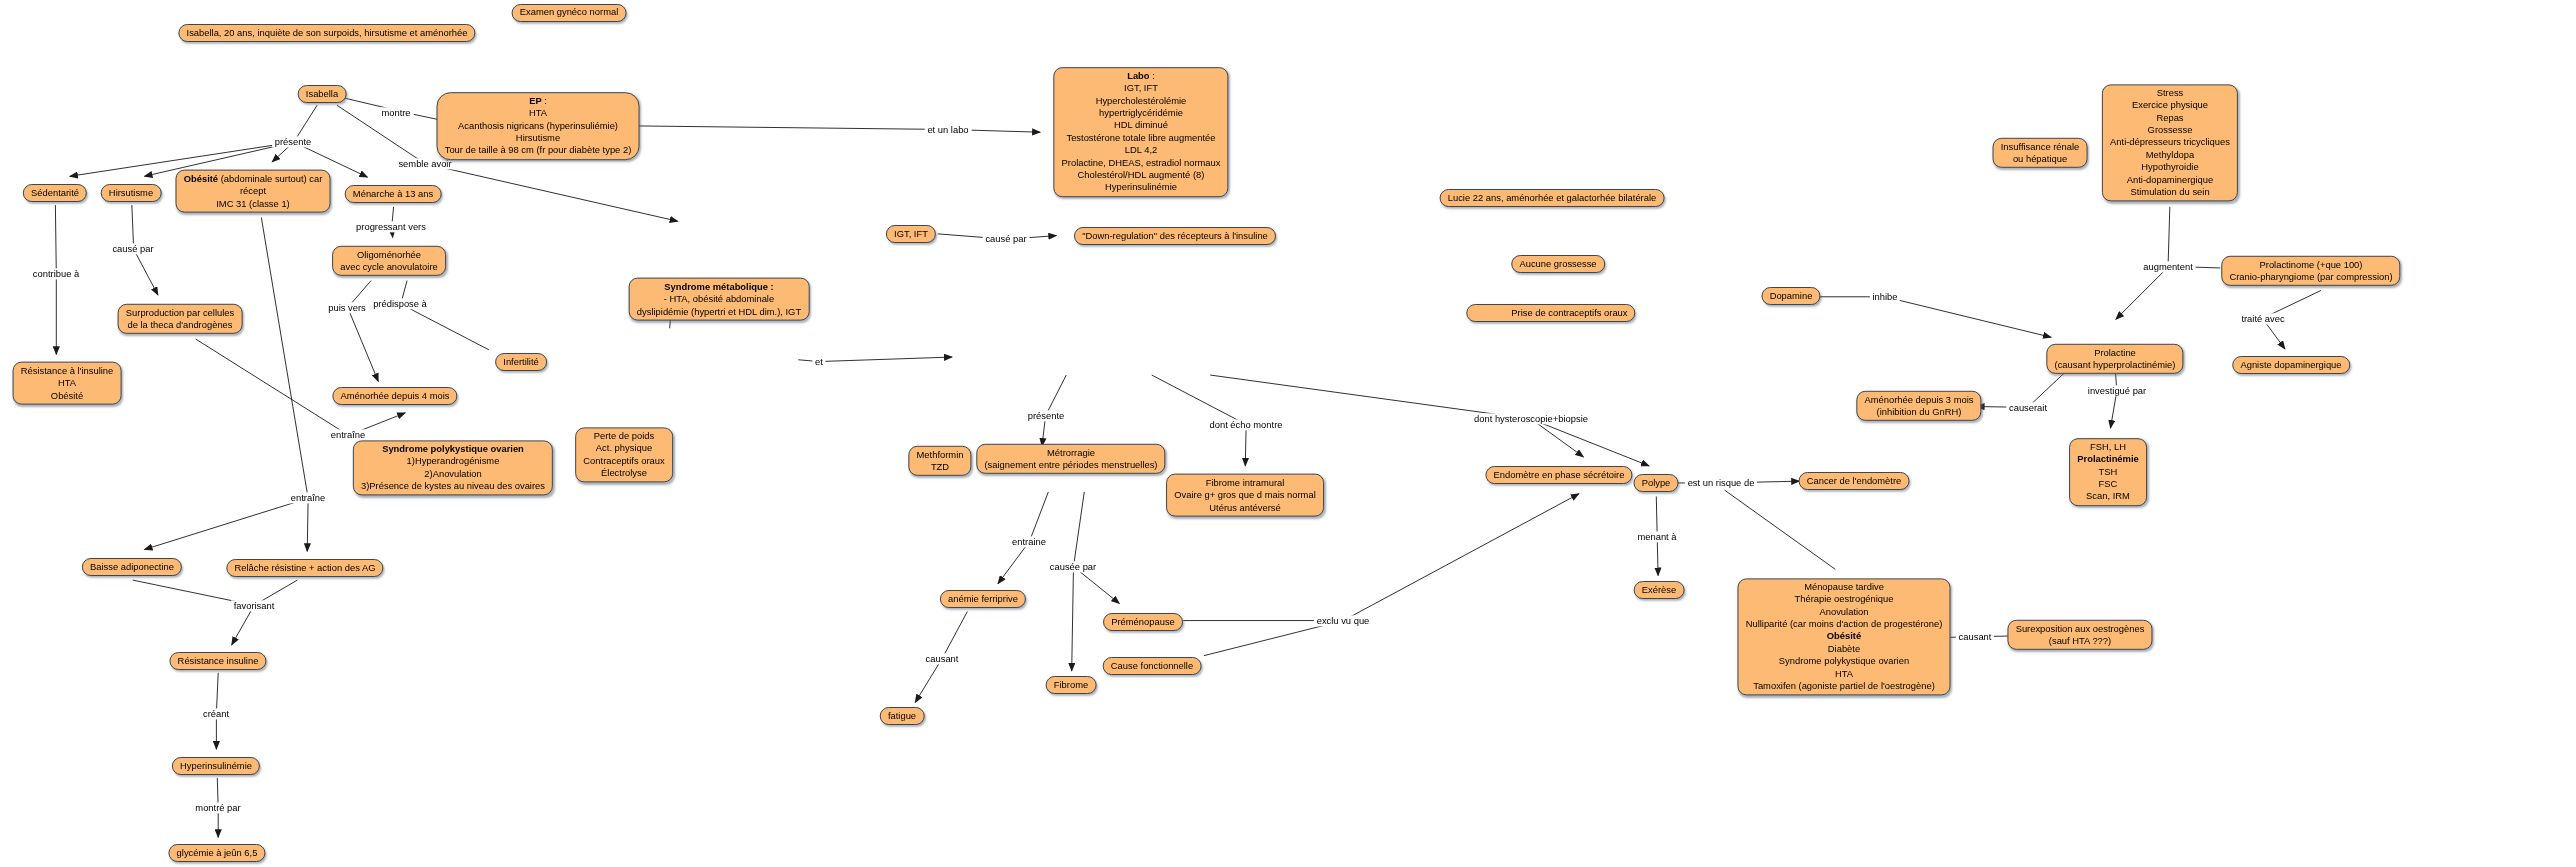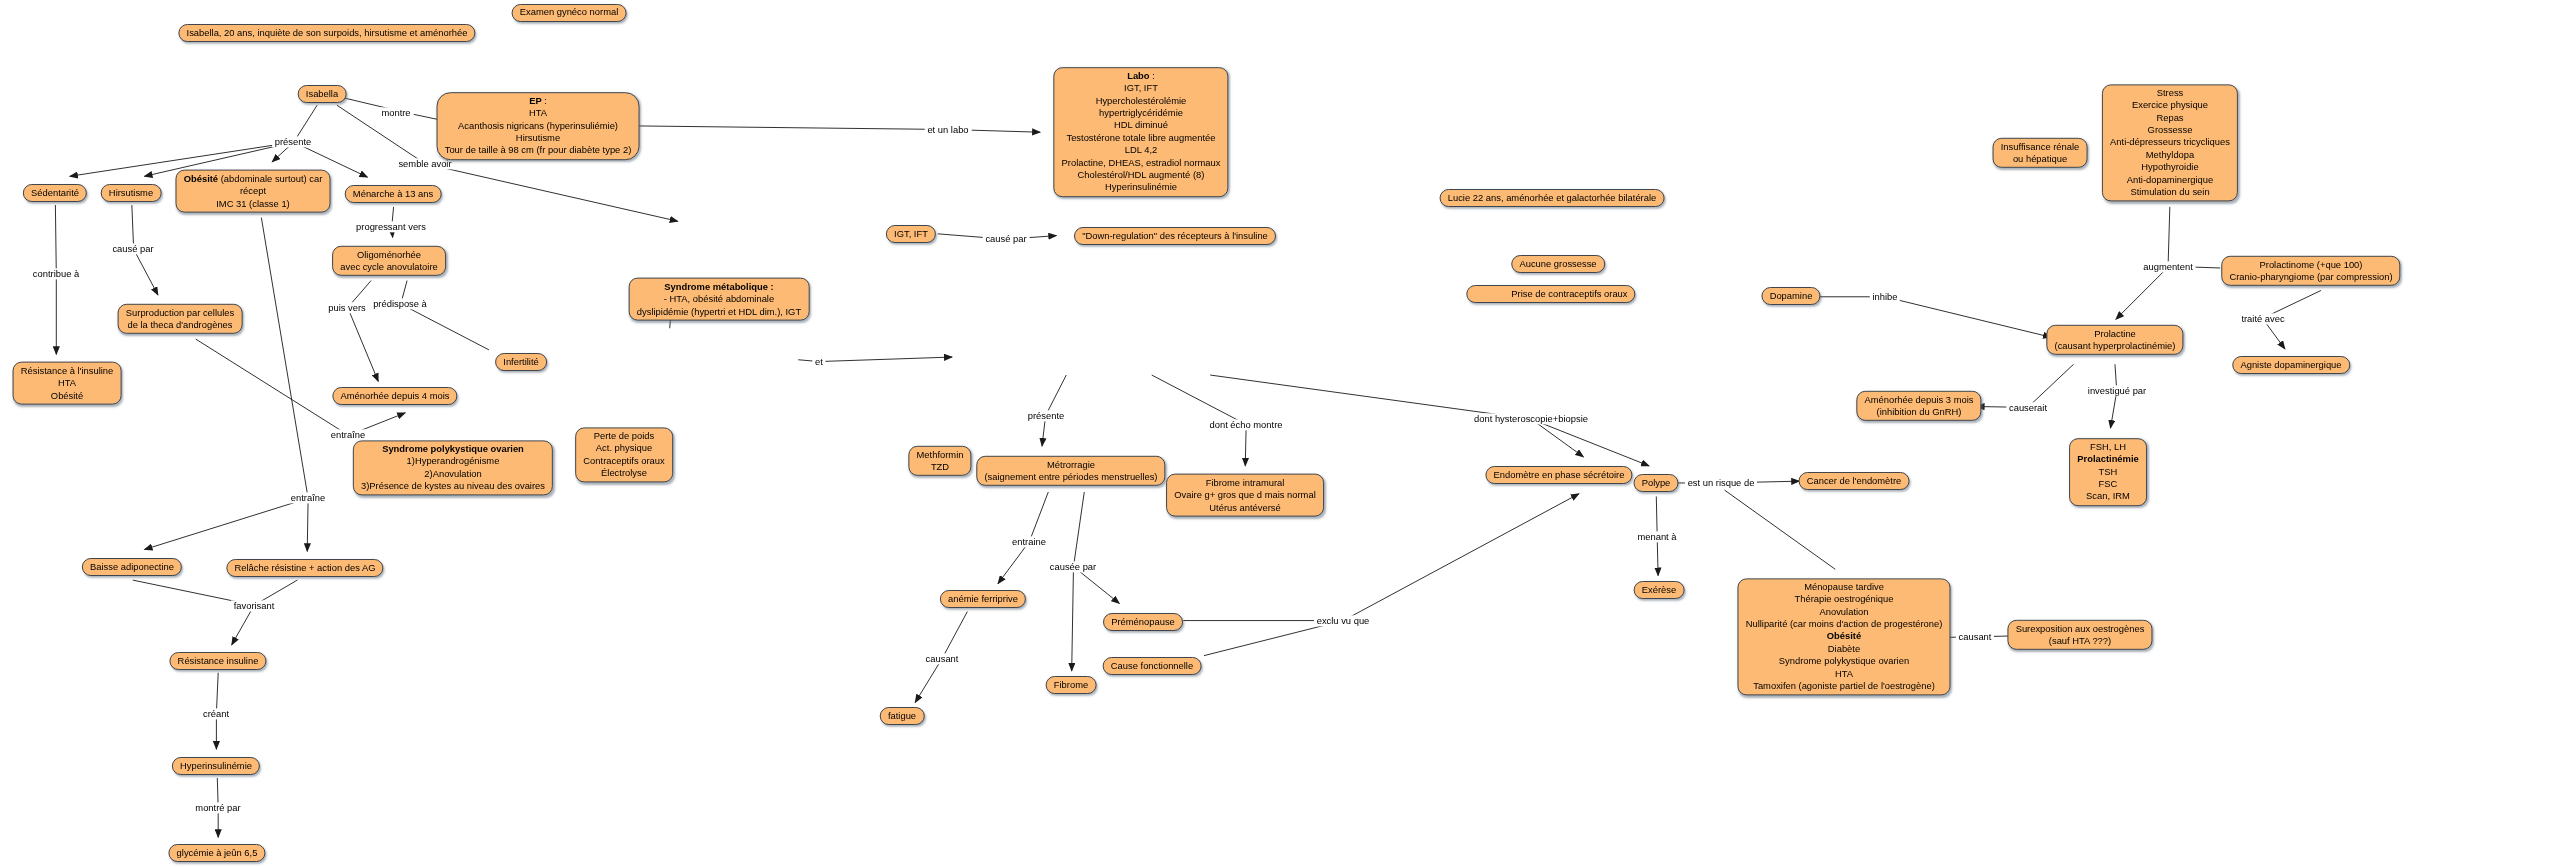--- a/index.html
+++ b/index.html
@@ -117,44 +117,44 @@
     <div class="node" style="left: 253px; top: 191px;"><b>Obésité</b> (abdominale surtout)  car<br>récept<br>IMC 31 (classe 1)</div>
     <div class="node" style="left: 393px; top: 194px;">Ménarche à 13 ans</div>
     <div class="node" style="left: 389px; top: 261px;">Oligoménorhée<br>avec cycle anovulatoire</div>
     <div class="node" style="left: 180px; top: 319px;">Surproduction par cellules<br>de la theca d'androgènes</div>
     <div class="node" style="left: 493px; top: 362px; margin-left: 28px;">Infertilité</div>
     <div class="node" style="left: 67px; top: 383px;">Résistance à l'insuline<br>HTA<br>Obésité</div>
     <div class="node" style="left: 395px; top: 396px;">Aménorhée depuis 4 mois</div>
     <div class="node" style="left: 453px; top: 468px;"><b>Syndrome polykystique ovarien</b><br>1)Hyperandrogénisme<br>2)Anovulation<br>3)Présence de kystes au niveau des ovaires</div>
     <div class="node" style="left: 719px; top: 251px; margin-top: 48px;"><b>Syndrome métabolique :</b><br>- HTA, obésité abdominale<br>dyslipidémie (hypertri et HDL dim.), IGT</div>
     <div class="node" style="left: 624px; top: 455px;">Perte de poids<br>Act. physique<br>Contraceptifs oraux<br>Électrolyse</div>
-    <div class="node" style="left: 1071px; top: 471px; text-align: center;">Métrorragie<br>(saignement entre périodes menstruelles)</div>
+    <div class="node" style="left: 1071px; top: 459px; text-align: center;">Métrorragie<br>(saignement entre périodes menstruelles)</div>
     <div class="node" style="left: 940px; top: 461px;">Methformin<br>TZD</div>
     <div class="node" style="left: 1245px; top: 495px;">Fibrome intramural<br>Ovaire g+ gros que d mais normal<br>Utérus antéversé</div>
     <div class="node" style="left: 1559px; top: 475px;">Endomètre en phase sécrétoire</div>
     <div class="node" style="left: 1656px; top: 483px;">Polype</div>
     <div class="node" style="left: 1854px; top: 481px;">Cancer de l'endomètre</div>
     <div class="node" style="left: 1659px; top: 590px;">Exérèse</div>
     <div class="node" style="left: 1844px; top: 637px;">Ménopause tardive<br>Thérapie oestrogénique<br>Anovulation<br>Nulliparité (car moins d'action de  progestérone)<br><b>Obésité</b><br>Diabète<br>Syndrome polykystique ovarien<br>HTA<br>Tamoxifen (agoniste partiel de l'oestrogène)</div>
     <div class="node" style="left: 2080px; top: 635px;">Surexposition aux oestrogènes<br>(sauf HTA ???)</div>
     <div class="node" style="left: 1143px; top: 622px;">Préménopause</div>
     <div class="node" style="left: 1152px; top: 666px;">Cause fonctionnelle</div>
     <div class="node" style="left: 983px; top: 599px;">anémie ferriprive</div>
     <div class="node" style="left: 902px; top: 716px;">fatigue</div>
     <div class="node" style="left: 1071px; top: 685px;">Fibrome</div>
     <div class="node" style="left: 132px; top: 567px;">Baisse adiponectine</div>
     <div class="node" style="left: 305px; top: 568px;">Relâche résistine + action des AG</div>
     <div class="node" style="left: 218px; top: 661px;">Résistance insuline</div>
     <div class="node" style="left: 216px; top: 766px;">Hyperinsulinémie</div>
     <div class="node" style="left: 217px; top: 853px;">glycémie à jeûn 6,5</div>
     <div class="node" style="left: 1552px; top: 198px;">Lucie 22 ans, aménorhée et galactorhée bilatérale</div>
     <div class="node" style="left: 1558px; top: 264px;">Aucune grossesse</div>
-    <div class="node" style="left: 1551px; top: 294px; padding-left: 44px;">Prise de contraceptifs oraux</div>
+    <div class="node" style="left: 1551px; top: 313px; padding-left: 44px;">Prise de contraceptifs oraux</div>
     <div class="node" style="left: 1791px; top: 296px;">Dopamine</div>
     <div class="node" style="left: 2040px; top: 153px;">Insuffisance rénale<br>ou hépatique</div>
     <div class="node" style="left: 2170px; top: 143px;">Stress<br>Exercice physique<br>Repas<br>Grossesse<br>Anti-dépresseurs tricycliques<br>Methyldopa<br>Hypothyroidie<br>Anti-dopaminergique<br>Stimulation du sein</div>
     <div class="node" style="left: 2311px; top: 271px;">Prolactinome (+que 100)<br>Cranio-pharyngiome (par compression)</div>
-    <div class="node" style="left: 2115px; top: 340px;">Prolactine<br>(causant hyperprolactinémie)</div>
+    <div class="node" style="left: 2115px; top: 359px;">Prolactine<br>(causant hyperprolactinémie)</div>
     <div class="node" style="left: 2291px; top: 365px;">Agniste dopaminergique</div>
     <div class="node" style="left: 1919px; top: 406px;">Aménorhée depuis 3 mois<br>(inhibition du GnRH)</div>
     <div class="node" style="left: 2108px; top: 472px;">FSH, LH<br><b>Prolactinémie</b><br>TSH<br>FSC<br>Scan, IRM</div>
   </div>
 
 
 </body></html>

